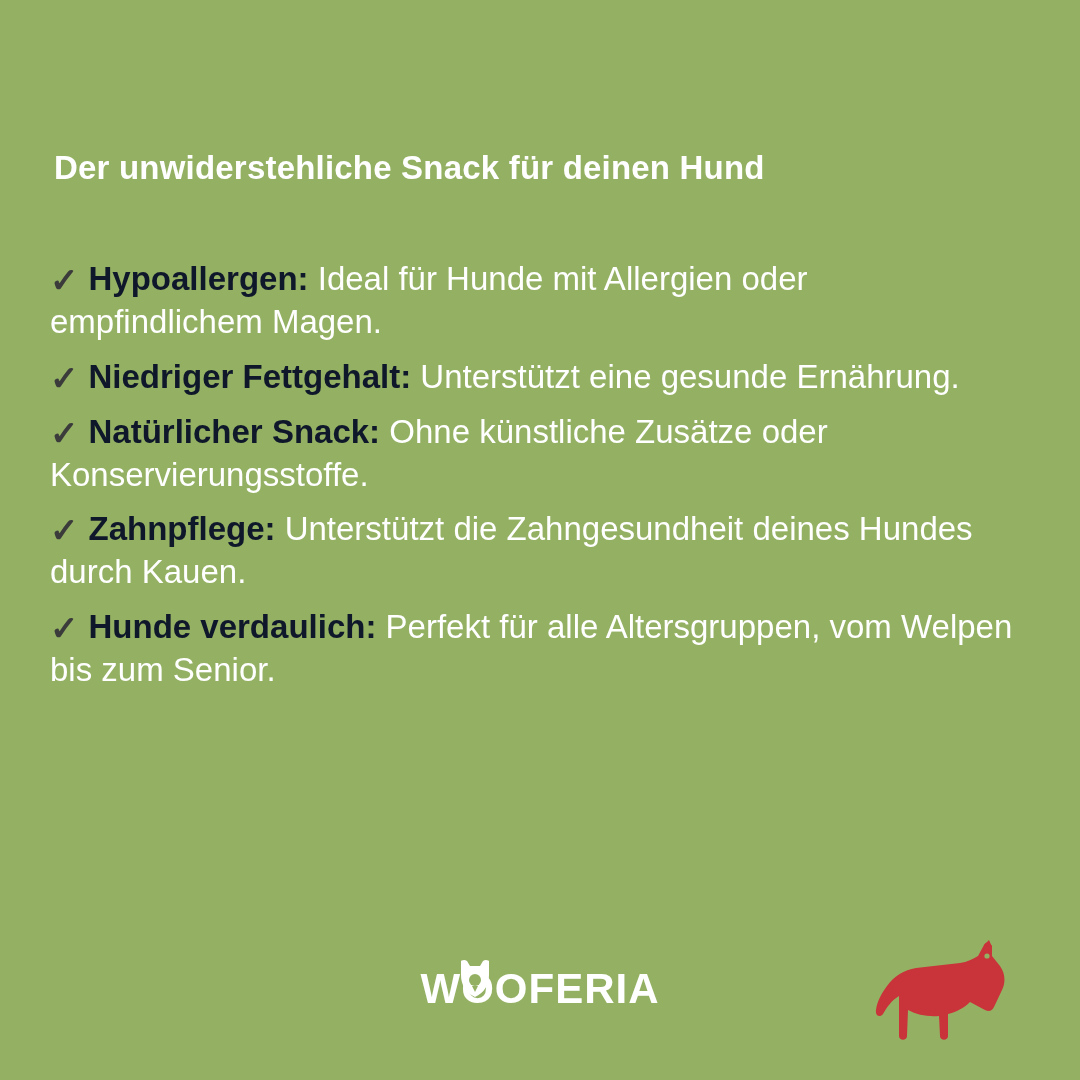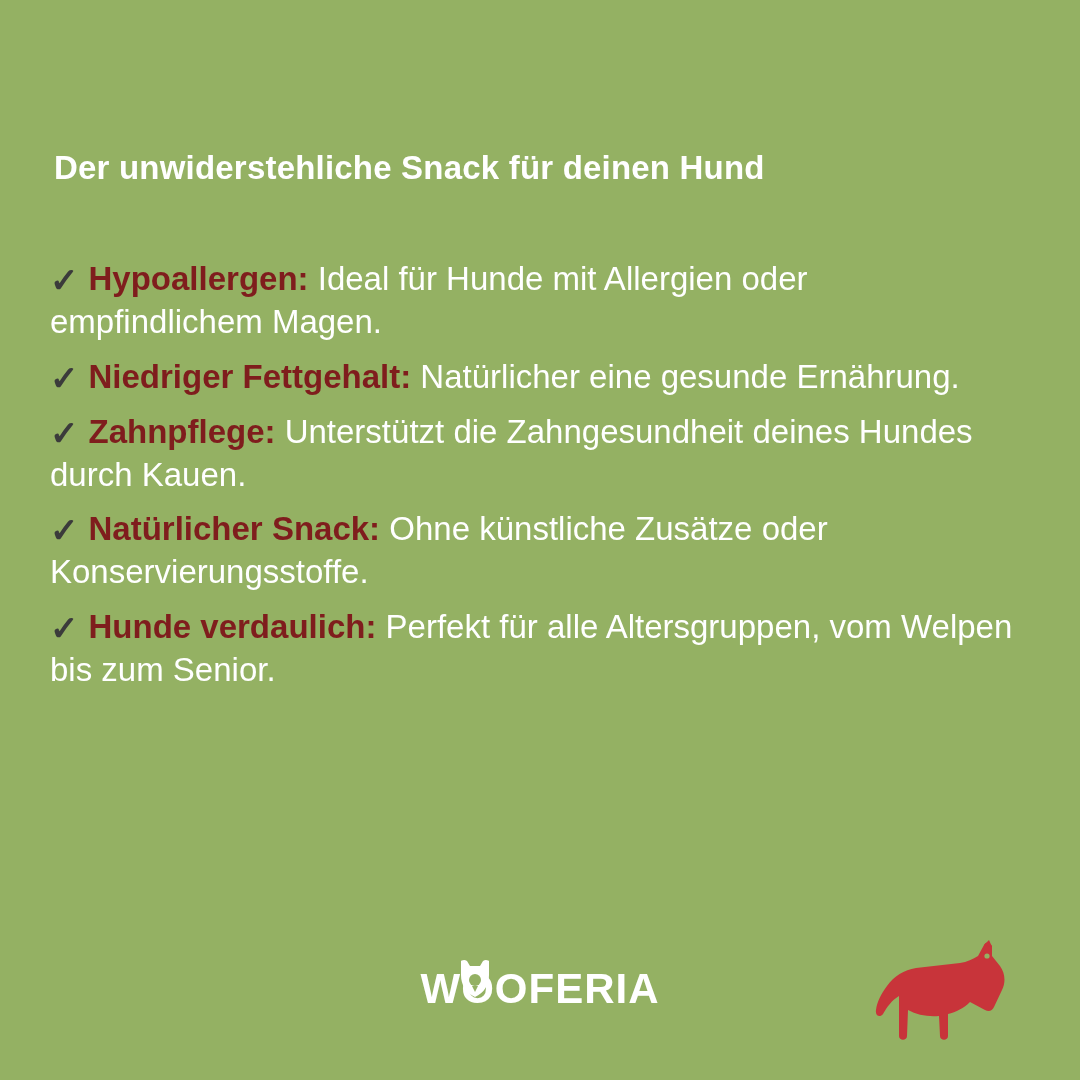--- a/index.html
+++ b/index.html
@@ -48,21 +48,21 @@
     color: #3b3b3b;
     font-size: 34px;
     font-weight: bold;
     margin-right: 10px;
     line-height: 1;
     position: relative;
     top: 2px;
   }
   .b-title {
     font-weight: bold;
-    color: #7f1d1d;
+    color: #0f172a;
   }
   .b-text {
     font-weight: 300;
     color: #ffffff;
   }
   .logo {
     position: absolute;
     left: 0;
     right: 0;
     bottom: 32px;
@@ -102,29 +102,29 @@
 
   <div class="headline">Der unwiderstehliche Snack für deinen Hund</div>
 
   <div class="benefits">
 
     <div class="benefit">
       <span class="check">✓</span><span class="b-title">Hypoallergen:</span><span class="b-text"> Ideal für Hunde mit Allergien oder empfindlichem Magen.</span>
     </div>
 
     <div class="benefit">
-      <span class="check">✓</span><span class="b-title">Niedriger Fettgehalt:</span><span class="b-text"> Natürlicher eine gesunde Ernährung.</span>
+      <span class="check">✓</span><span class="b-title">Niedriger Fettgehalt:</span><span class="b-text"> Unterstützt eine gesunde Ernährung.</span>
+    </div>
+
+    <div class="benefit">
+      <span class="check">✓</span><span class="b-title">Natürlicher Snack:</span><span class="b-text"> Ohne künstliche Zusätze oder Konservierungsstoffe.</span>
     </div>
 
     <div class="benefit">
       <span class="check">✓</span><span class="b-title">Zahnpflege:</span><span class="b-text"> Unterstützt die Zahngesundheit deines Hundes durch Kauen.</span>
-    </div>
-
-    <div class="benefit">
-      <span class="check">✓</span><span class="b-title">Natürlicher Snack:</span><span class="b-text"> Ohne künstliche Zusätze oder Konservierungsstoffe.</span>
     </div>
 
     <div class="benefit">
       <span class="check">✓</span><span class="b-title">Hunde verdaulich:</span><span class="b-text"> Perfekt für alle Altersgruppen, vom Welpen bis zum Senior.</span>
     </div>
 
   </div>
 
   <div class="logo">
     <span class="logo-wrap">

